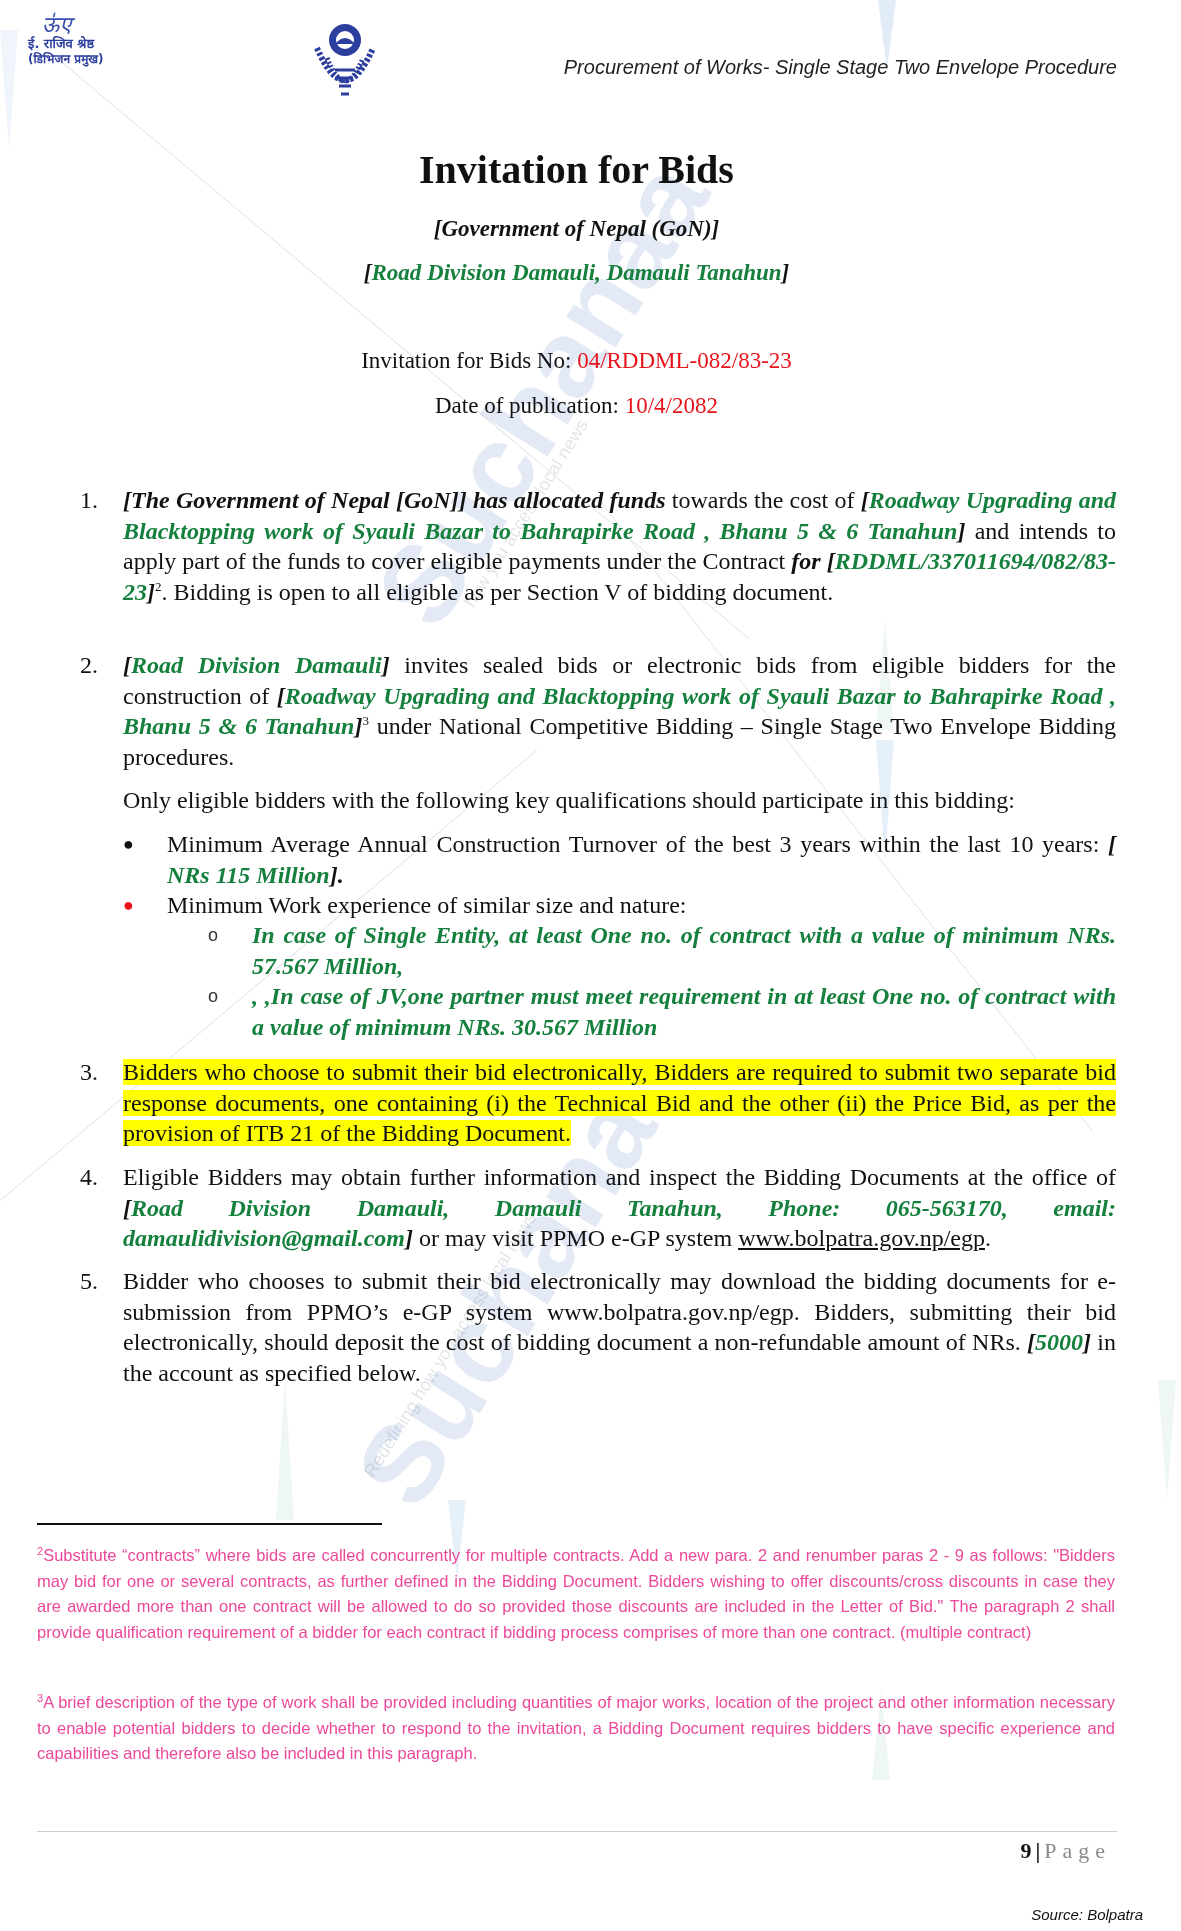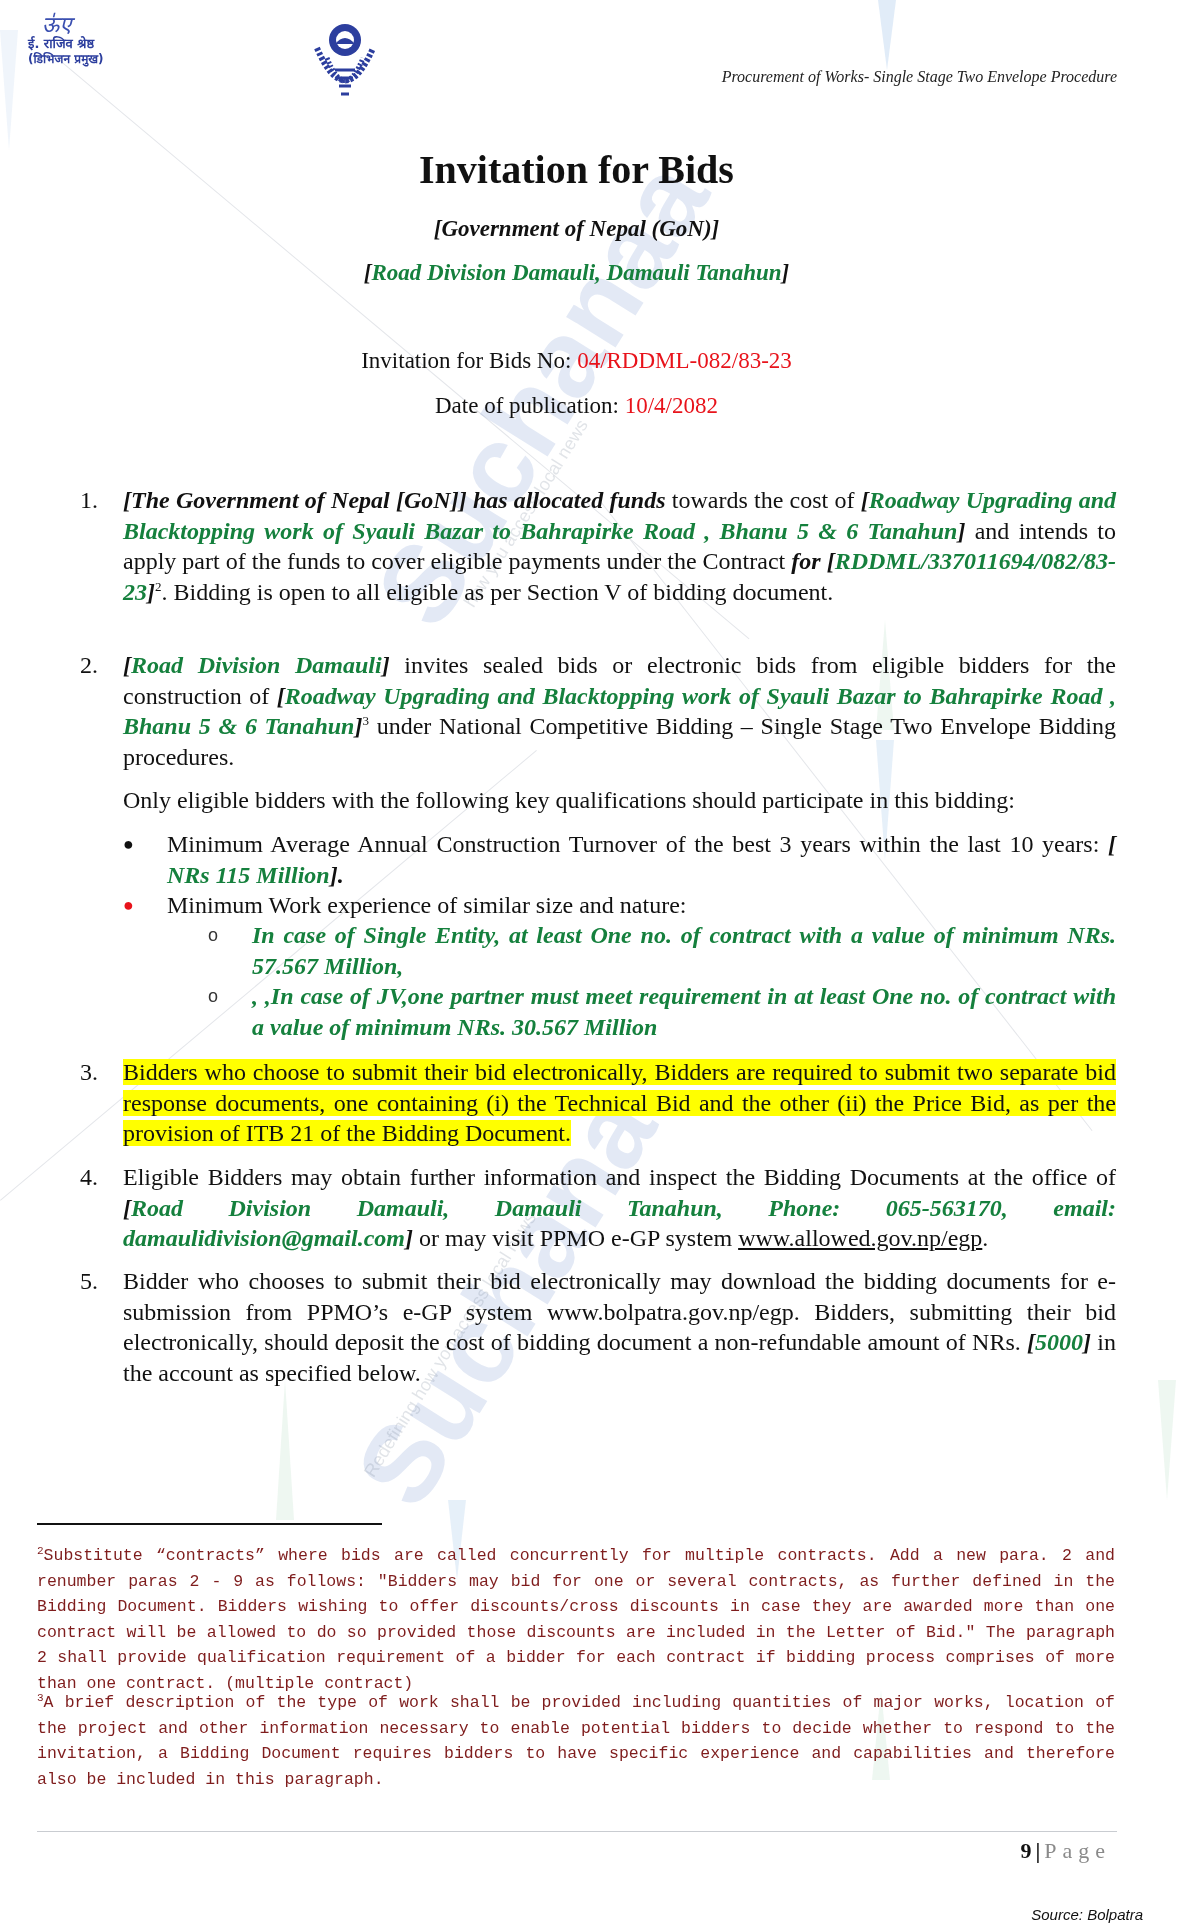--- a/index.html
+++ b/index.html
@@ -13,21 +13,21 @@
   
   .watermark { position: absolute; font-family: "Liberation Sans", sans-serif; font-weight: bold; color: rgba(80,120,190,0.16); transform: rotate(-58deg); transform-origin: left top; white-space: nowrap; pointer-events: none; }
   .watermark-sub { position: absolute; font-family: "Liberation Sans", sans-serif; color: rgba(120,130,150,0.22); transform: rotate(-58deg); transform-origin: left top; white-space: nowrap; font-size: 18px; pointer-events: none; }
 
   
   .header-sign { position: absolute; left: 28px; top: 14px; width: 110px; color: #2c3e9e; font-family: "DejaVu Sans", sans-serif; }
   .sign-scribble { font-family: "DejaVu Serif", serif; font-style: italic; font-size: 22px; color: #3a4fb0; margin-left: 14px; line-height: 22px; }
   .sign-name { font-size: 13px; font-weight: bold; line-height: 16px; }
   .sign-title { font-size: 12px; font-weight: bold; line-height: 15px; }
   .header-seal { position: absolute; left: 295px; top: 18px; width: 100px; height: 92px; }
-  .header-title { position: absolute; right: 64px; top: 56px; font-family: Liberation Serif, serif; font-style: italic; font-size: 16px; color: #222; margin-top: 12px; }
+  .header-title { position: absolute; right: 64px; top: 56px; font-family: Liberation Sans, sans-serif; font-style: italic; font-size: 20px; color: #222; }
 
   
   .doc-title { position: absolute; left: 0; width: 1153px; top: 146px; text-align: center; font-size: 40px; font-weight: bold; }
   .center-line { position: absolute; left: 0; width: 1153px; text-align: center; font-size: 23px; }
   .bi { font-weight: bold; font-style: italic; }
   .red { color: #15803d; }
   .plain-red { color: #e8131b; }
 
   
   .para { position: absolute; left: 123px; width: 993px; font-size: 24px; line-height: 30.5px; text-align: justify; }
@@ -38,21 +38,21 @@
 
   .bullet-row { position: absolute; left: 123px; width: 993px; font-size: 24px; line-height: 30.5px; }
   .bullet { position: absolute; left: 0; top: 0; font-size: 18px; }
   .bullet-text { margin-left: 44px; text-align: justify; }
   .sub-row { position: absolute; left: 208px; width: 908px; font-size: 24px; line-height: 30.5px; }
   .sub-bullet { position: absolute; left: 0; top: 0; font-family: "Liberation Sans", sans-serif; font-size: 18px; color: #333; }
   .sub-text { margin-left: 44px; text-align: justify; }
 
   
   .fn-rule { position: absolute; left: 37px; top: 1523px; width: 345px; height: 2px; background: #111; }
-  .footnote { position: absolute; left: 37px; width: 1078px; font-family: Liberation Mono, monospace; font-size: 16.5px; line-height: 25.5px; text-align: justify; color: #7f1d1d; }
+  .footnote { position: absolute; left: 37px; width: 1078px; font-family: Liberation Sans, sans-serif; font-size: 16.5px; line-height: 25.5px; text-align: justify; color: #ec4899; }
   .footnote sup { font-size: 11px; }
 
   
   .footer-rule { position: absolute; left: 37px; top: 1831px; width: 1080px; height: 1px; background: #c9ccd1; }
   .page-num { position: absolute; right: 70px; top: 1838px; font-family: Liberation Serif, serif; font-size: 22px; }
   .page-num .n { font-weight: bold; color: #111; }
   .page-num .sep { font-weight: bold; color: #111; margin: 0 4px; }
   .page-num .w { color: #8a8a8a; letter-spacing: 6px; }
   .source { position: absolute; right: 38px; top: 1906px; font-family: "Liberation Sans", sans-serif; font-style: italic; font-size: 15px; color: #111; }
 </style>
@@ -143,21 +143,21 @@
   <div class="sub-text bi red">, ,In case of JV,one partner must meet requirement in at least One no. of contract with a value of minimum NRs. 30.567 Million</div>
 </div>
 
 <div class="num" style="top:1057px;">3.</div>
 <div class="para" style="top:1057px;">
   <span class="hl">Bidders who choose to submit their bid electronically, Bidders are required to submit two separate bid response documents, one containing (i) the Technical Bid and the other (ii) the Price Bid, as per the provision of ITB 21 of the Bidding Document.</span>
 </div>
 
 <div class="num" style="top:1162px;">4.</div>
 <div class="para" style="top:1162px;">
-  <span>Eligible Bidders may obtain further information and inspect the Bidding Documents at the office of </span><span class="bi">[</span><span class="bi red">Road Division Damauli, Damauli Tanahun, Phone: 065-563170, email: damaulidivision@gmail.com</span><span class="bi">]</span><span> or may visit PPMO e-GP system </span><span class="ul">www.allowed.gov.np/egp</span><span>.</span>
+  <span>Eligible Bidders may obtain further information and inspect the Bidding Documents at the office of </span><span class="bi">[</span><span class="bi red">Road Division Damauli, Damauli Tanahun, Phone: 065-563170, email: damaulidivision@gmail.com</span><span class="bi">]</span><span> or may visit PPMO e-GP system </span><span class="ul">www.bolpatra.gov.np/egp</span><span>.</span>
 </div>
 
 <div class="num" style="top:1266px;">5.</div>
 <div class="para" style="top:1266px;">
   <span>Bidder who chooses to submit their bid electronically may download the bidding documents for e-submission from PPMO’s e-GP system www.bolpatra.gov.np/egp. Bidders, submitting their bid electronically, should deposit the cost of bidding document a non-refundable amount of NRs. </span><span class="bi">[</span><span class="bi red">5000</span><span class="bi">]</span><span>  in the account as specified below.</span>
 </div>
 
 <div class="fn-rule"></div>
 <div class="footnote" style="top:1543px;">
   <sup>2</sup><span>Substitute “contracts” where bids are called concurrently for multiple contracts. Add a new para. 2 and renumber paras 2 - 9 as follows: "Bidders may bid for one or several contracts, as further defined in the Bidding Document. Bidders wishing to offer discounts/cross discounts in case they are awarded more than one contract will be allowed to do so provided those discounts are included in the Letter of Bid." The paragraph 2 shall provide qualification requirement of a bidder for each contract if bidding process comprises of more than one contract. (multiple contract)</span>

